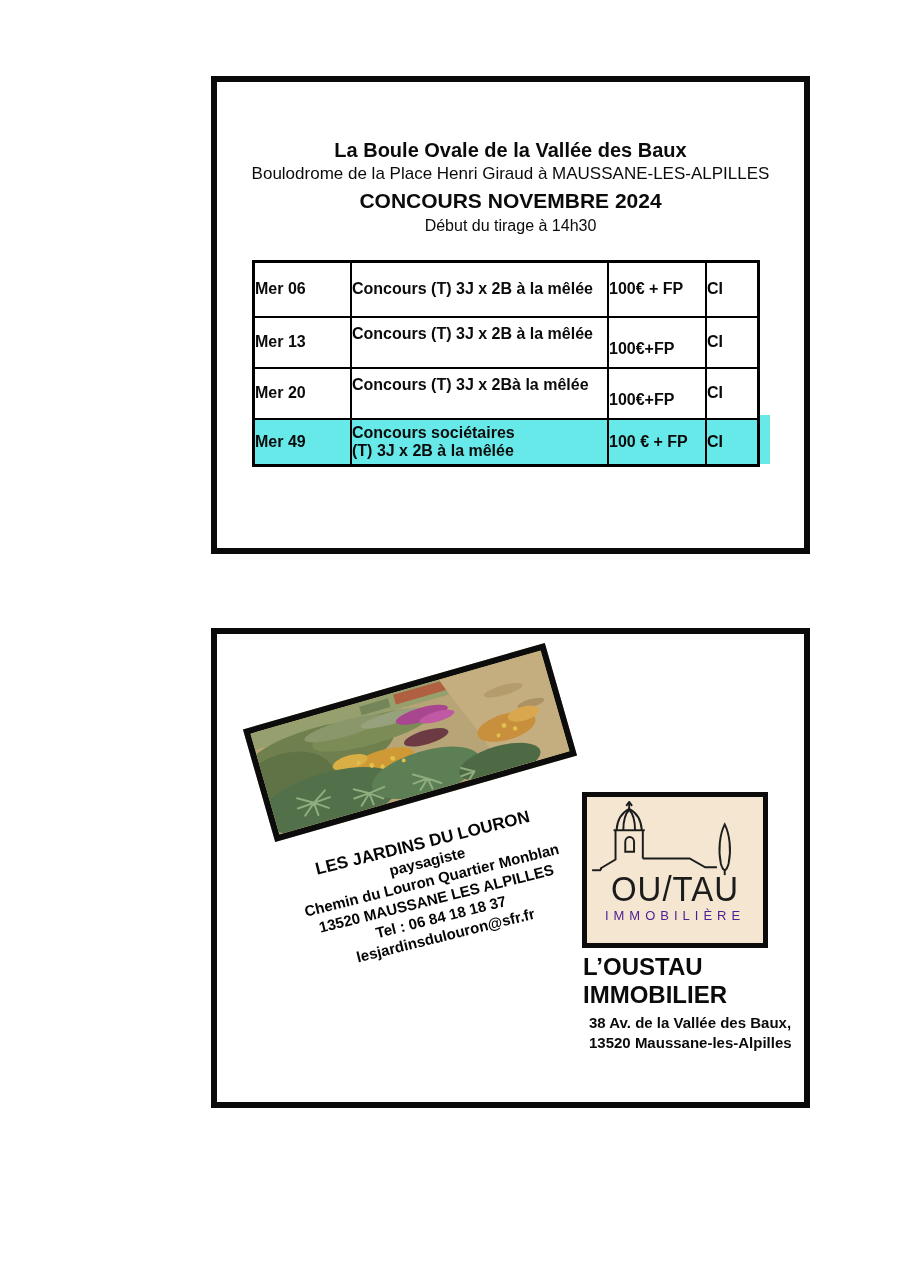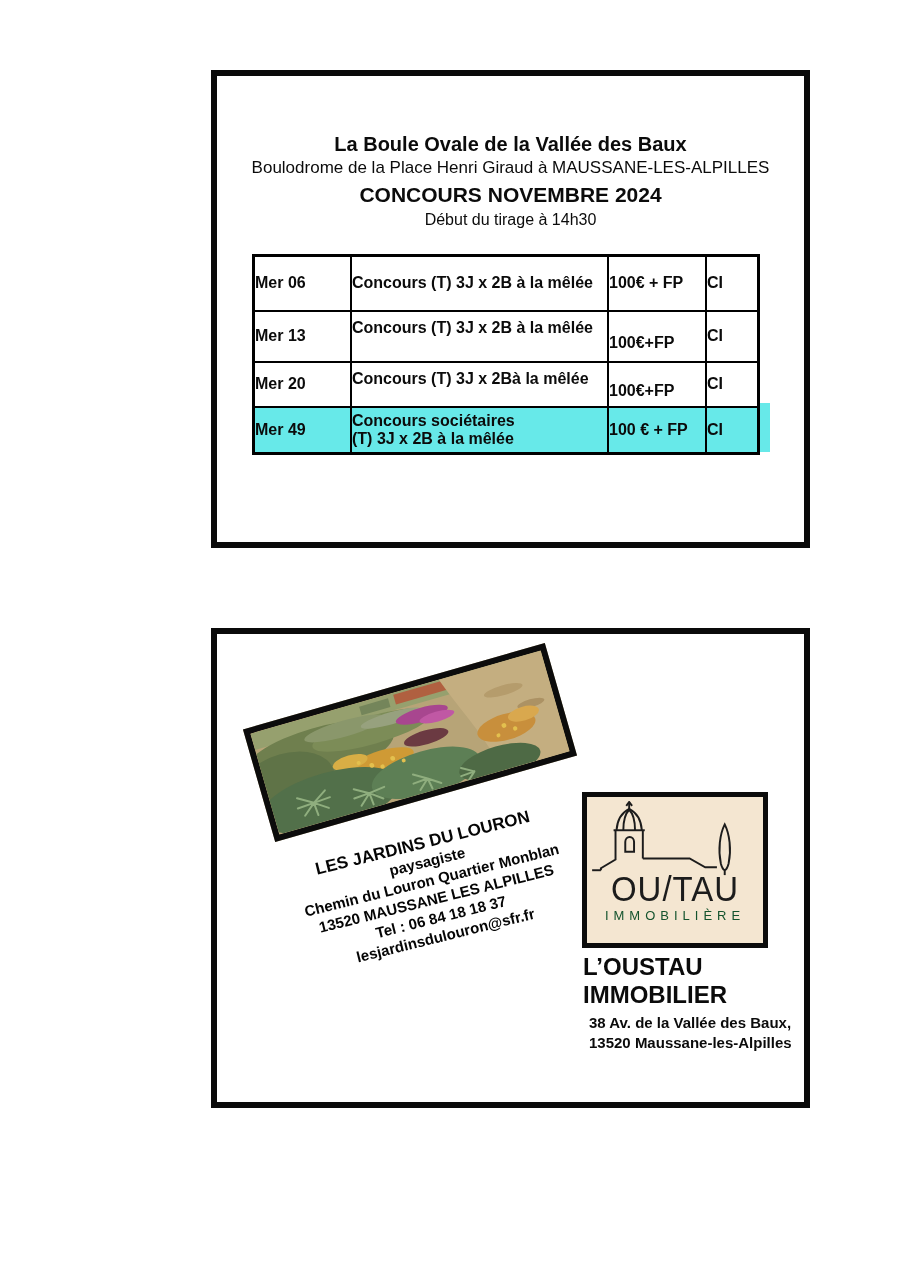--- a/index.html
+++ b/index.html
@@ -6,41 +6,41 @@
   html,body { margin:0; padding:0; }
   body {
     width:905px; height:1280px; position:relative; overflow:hidden;
     background:#ffffff; color:#0b0b0b;
     font-family:"Liberation Sans", sans-serif;
   }
   .frame {
     position:absolute; box-sizing:border-box; background:#fff;
     border:6px solid #0a0a0a;
   }
-  #box-top    { left:211px; top:70px;  width:599px; height:478px; }
+  #box-top    { left:211px; top:76px;  width:599px; height:478px; }
   #box-bottom { left:211px; top:628px; width:599px; height:480px; }
 
   
   .flyer-header { position:absolute; left:0; top:56px; width:100%; text-align:center; line-height:1.22; }
   .title      { font-size:20px; font-weight:bold; }
   .subtitle   { font-size:17px; margin-top:2px; }
   .heading    { font-size:21px; font-weight:bold; margin-top:3px; }
   .subheading { font-size:16px; font-weight:normal; margin-top:2px; }
 
   .table-wrap { position:absolute; left:35px; top:178px; }
   table.concours { border-collapse:collapse; border:3px solid #000; table-layout:fixed; }
   table.concours td {
     border:2px solid #000; font-weight:bold; font-size:16px;
     text-align:left; vertical-align:middle; padding:0;
   }
   .col-date  { width:95px; }
   .col-desc  { width:255px; }
   .col-price { width:96px; }
   .col-lic   { width:50px; }
-  .r1 { height:55px; } .r2 { height:51px; } .r3 { height:45px; } .r4 { height:47px; }
+  .r1 { height:55px; } .r2 { height:51px; } .r3 { height:51px; } .r4 { height:47px; }
   .r2 .cell-desc, .r3 .cell-desc { vertical-align:top; padding-top:7px; }
   .r2 .cell-price, .r3 .cell-price { vertical-align:middle; padding-top:14px; }
   tr.hl td { background:var(--hl); }
   .cell-desc .line2 { display:block; }
   .cyan-ext {
     position:absolute; right:-10px; bottom:3px; width:12px; height:49px;
     background:var(--hl); z-index:-1;
   }
   .table-wrap { z-index:0; }
 
@@ -63,21 +63,21 @@
     position:absolute; left:365px; top:158px; width:186px; height:156px;
     box-sizing:border-box; border:5px solid #0c0c0c;
     background:var(--logo-bg); text-align:center;
   }
   .logo-box svg.church { display:block; margin:4px auto 0 auto; }
   .logo-word {
     font-size:33px; font-weight:normal; letter-spacing:1px; color:#1c1c1c;
     line-height:30px; margin-top:-4px; transform:scaleY(1.04);
   }
   .logo-sub {
-    font-size:13px; letter-spacing:5px; color:#14532d; margin-top:3px;
+    font-size:13px; letter-spacing:5px; color:#4c1d95; margin-top:3px;
     font-weight:normal;
   }
 
   .oustau-text { position:absolute; left:366px; top:319px; text-align:left; }
   .oustau-name  { font-size:24px; font-weight:bold; }
   .oustau-addr  { font-size:15px; font-weight:bold; line-height:20px; margin-top:4px; padding-left:6px; }
 </style>
 </head>
 <body>
 

